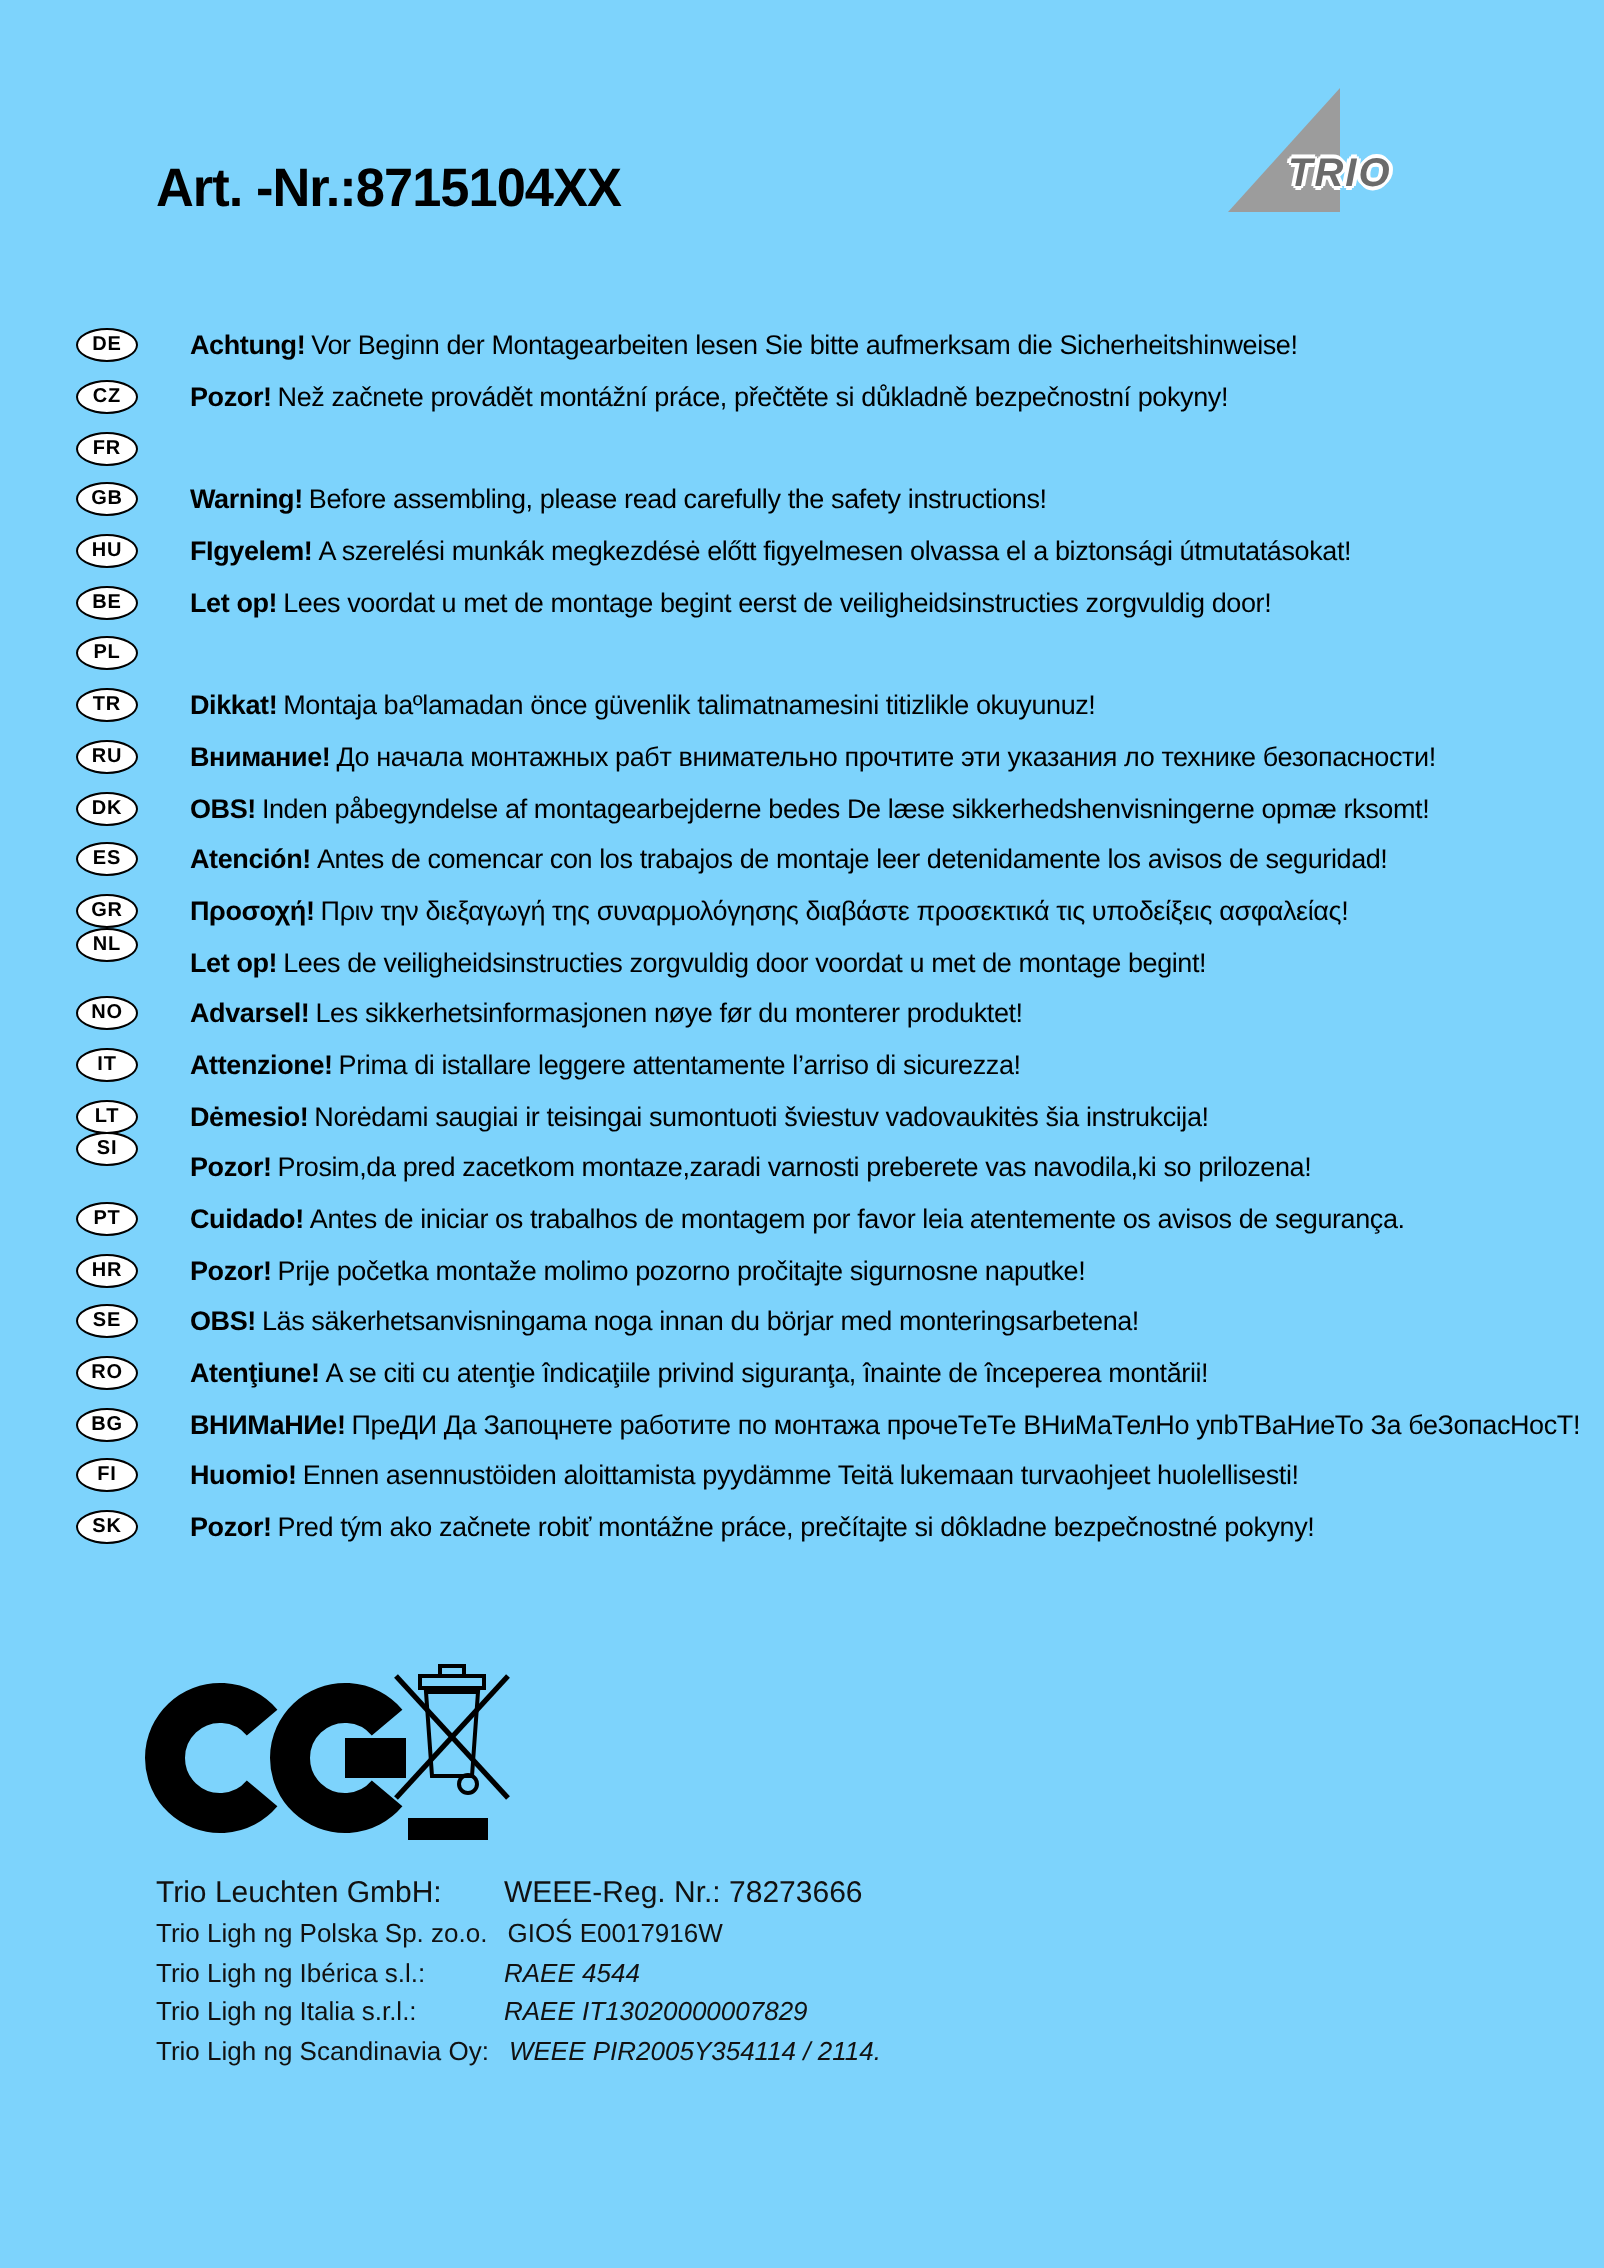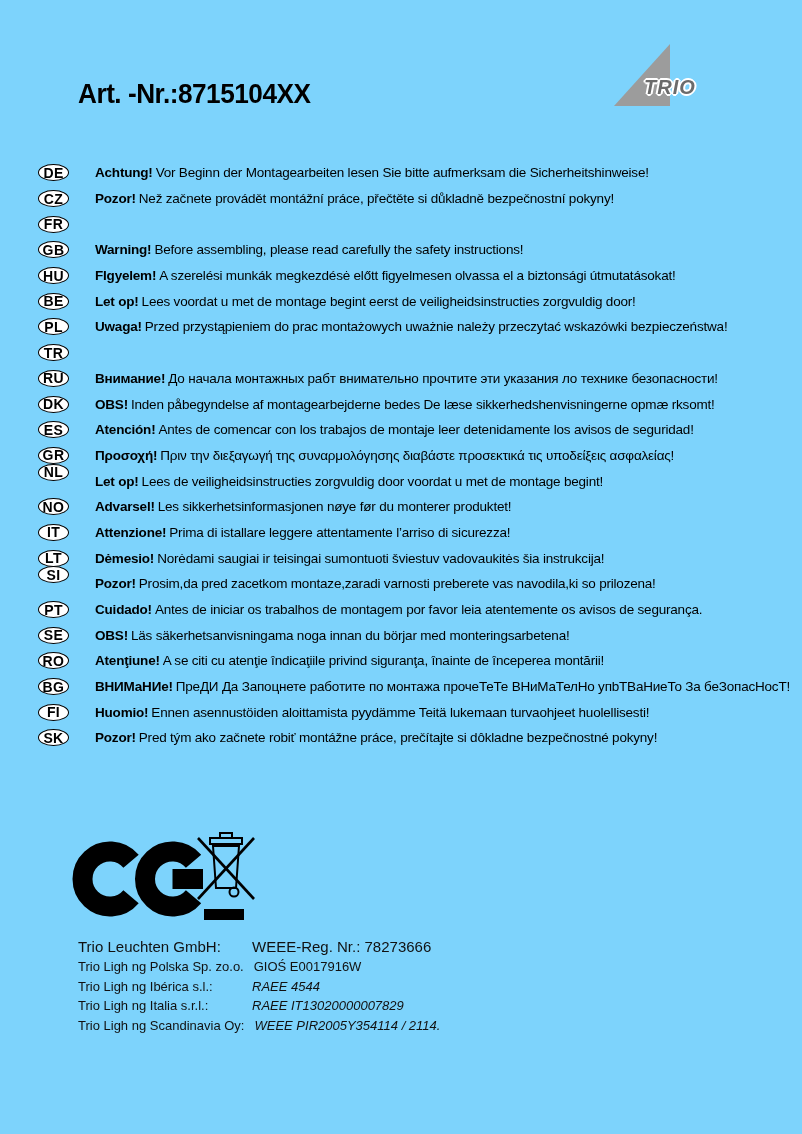--- a/index.html
+++ b/index.html
@@ -25,21 +25,21 @@
                 -1px -1px 0 #fff, 1px 1px 0 #fff, -1px 1px 0 #fff, 1px -1px 0 #fff;
   }
 
   
   .warnings { position:absolute; left:38px; top:160px; width:740px; }
   .w-row { display:flex; align-items:center; height:25.7px; }
   .badge {
     box-sizing:border-box; width:31px; min-width:31px; height:17px;
     border:1.5px solid #000; border-radius:50%;
     display:flex; align-items:center; justify-content:center;
-    font-size:14px; font-weight:bold; letter-spacing:0.4px;
+    font-size:10px; font-weight:bold; letter-spacing:0.4px;
     margin-right:26px; background:#fff;
   }
   .w-row.raised .badge { transform:translateY(-9px);text-align:center; }
   .w-text { font-size:13.5px; white-space:nowrap; letter-spacing:-0.2px; }
   .w-text b { margin-right:3px; }
 
   
   .ce-mark  { position:absolute; left:72px;  top:838px; }
   .weee-mark{ position:absolute; left:196px; top:831px; }
 
@@ -83,24 +83,24 @@
       <div class="w-row">
         <span class="badge">HU</span>
         <span class="w-text"><b>FIgyelem!</b><span>A szerelési munkák megkezdésė előtt figyelmesen olvassa el a biztonsági útmutatásokat!</span></span>
       </div>
       <div class="w-row">
         <span class="badge">BE</span>
         <span class="w-text"><b>Let op!</b><span>Lees voordat u met de montage begint eerst de veiligheidsinstructies zorgvuldig door!</span></span>
       </div>
       <div class="w-row">
         <span class="badge">PL</span>
-        <span class="w-text"><b>Uwaga!</b><span>Przed przystąpieniem do prac montażowych uważnie należy przeczytać wskazówki bezpieczeństwa!</span></span>
       </div>
       <div class="w-row">
         <span class="badge">TR</span>
+        <span class="w-text"><b>Dikkat!</b><span>Montaja baºlamadan önce güvenlik talimatnamesini titizlikle okuyunuz!</span></span>
       </div>
       <div class="w-row">
         <span class="badge">RU</span>
         <span class="w-text"><b>Внимание!</b><span>До начала монтажных рабт внимательно прочтите эти указания ло технике безопасности!</span></span>
       </div>
       <div class="w-row">
         <span class="badge">DK</span>
         <span class="w-text"><b>OBS!</b><span>Inden påbegyndelse af montagearbejderne bedes De læse sikkerhedshenvisningerne opmæ rksomt!</span></span>
       </div>
       <div class="w-row">
@@ -127,20 +127,24 @@
         <span class="badge">LT</span>
         <span class="w-text"><b>Dėmesio!</b><span>Norėdami saugiai ir teisingai sumontuoti šviestuv vadovaukitės šia instrukcija!</span></span>
       </div>
       <div class="w-row raised">
         <span class="badge">SI</span>
         <span class="w-text"><b>Pozor!</b><span>Prosim,da pred zacetkom montaze,zaradi varnosti preberete vas navodila,ki so prilozena!</span></span>
       </div>
       <div class="w-row">
         <span class="badge">PT</span>
         <span class="w-text"><b>Cuidado!</b><span>Antes de iniciar os trabalhos de montagem por favor leia atentemente os avisos de segurança.</span></span>
+      </div>
+      <div class="w-row">
+        <span class="badge">HR</span>
+        <span class="w-text"><b>Pozor!</b><span>Prije početka montaže molimo pozorno pročitajte sigurnosne naputke!</span></span>
       </div>
       <div class="w-row">
         <span class="badge">SE</span>
         <span class="w-text"><b>OBS!</b><span>Läs säkerhetsanvisningama noga innan du börjar med monteringsarbetena!</span></span>
       </div>
       <div class="w-row">
         <span class="badge">RO</span>
         <span class="w-text"><b>Atenţiune!</b><span>A se citi cu atenţie îndicaţiile privind siguranţa, înainte de începerea montării!</span></span>
       </div>
       <div class="w-row">

